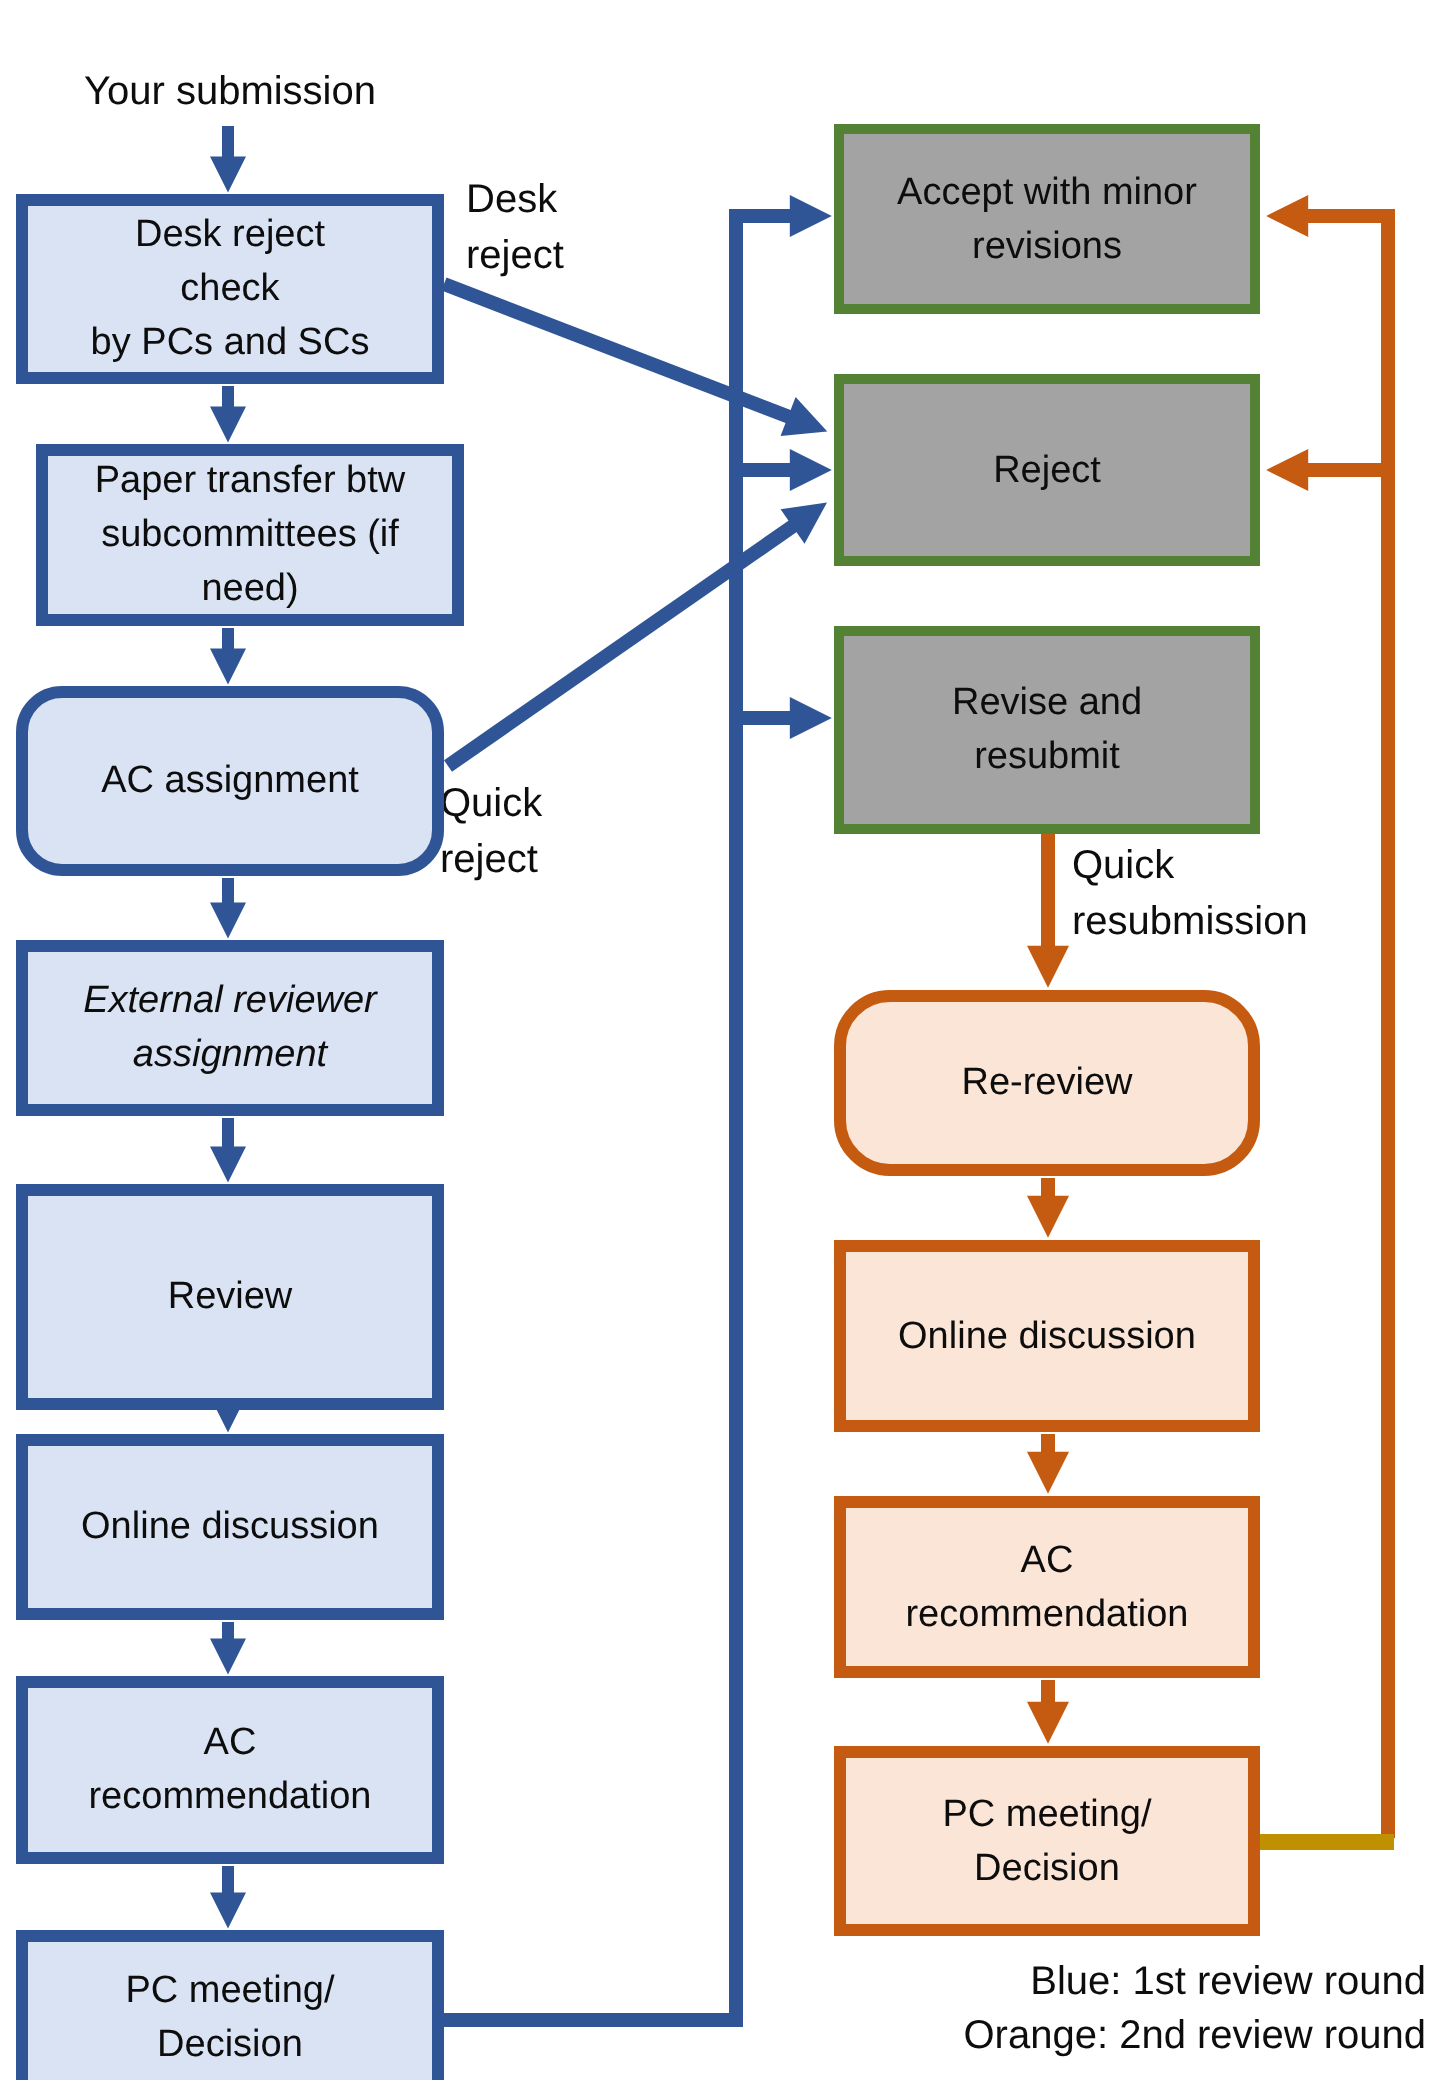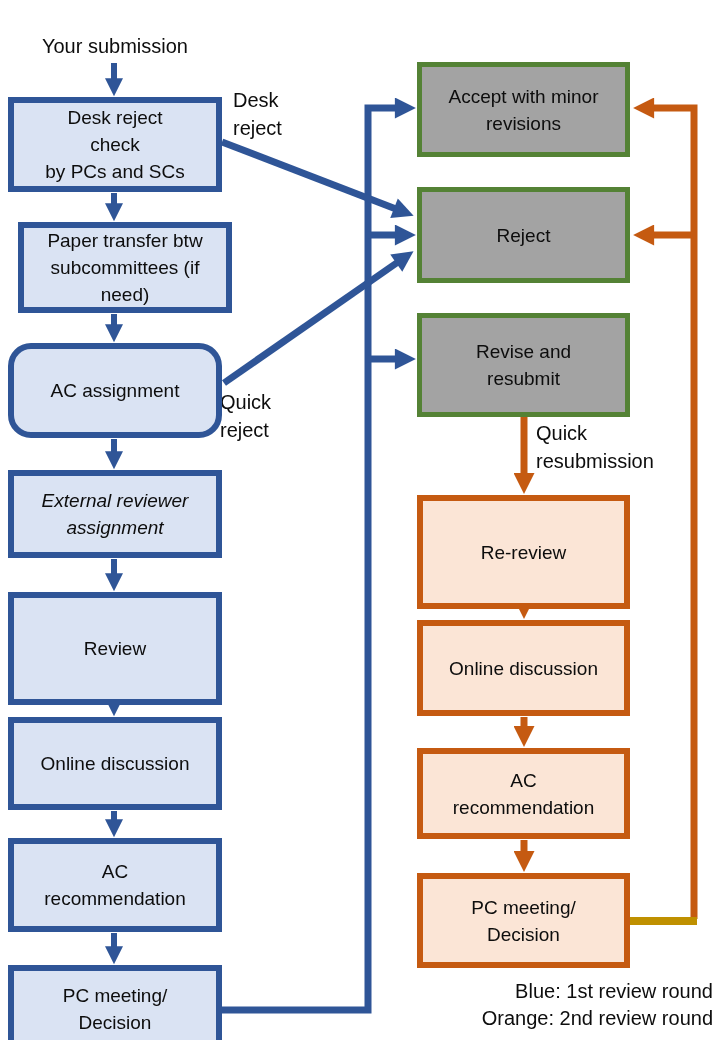--- a/index.html
+++ b/index.html
@@ -94,21 +94,21 @@
 recommendation</div>
   <div class="box box-blue" style="left:8px;top:935px;width:214px;height:88px;">PC meeting/
 Decision</div>
 
   <div class="box box-green" style="left:417px;top:32px;width:213px;height:95px;">Accept with minor
 revisions</div>
   <div class="box box-green" style="left:417px;top:157px;width:213px;height:96px;">Reject</div>
   <div class="box box-green" style="left:417px;top:283px;width:213px;height:104px;">Revise and
 resubmit</div>
 
-  <div class="box box-orange" style="left:417px;top:465px;width:213px;height:114px;">Re-review</div>
+  <div class="box box-orange" style="left:417px;top:465px;width:213px;height:93px;border-radius:28px;">Re-review</div>
   <div class="box box-orange" style="left:417px;top:590px;width:213px;height:96px;">Online discussion</div>
   <div class="box box-orange" style="left:417px;top:718px;width:213px;height:91px;">AC
 recommendation</div>
   <div class="box box-orange" style="left:417px;top:843px;width:213px;height:95px;">PC meeting/
 Decision</div>
 
   <div class="legend">
     <div>Blue: 1st review round</div>
     <div>Orange: 2nd review round</div>
   </div>

